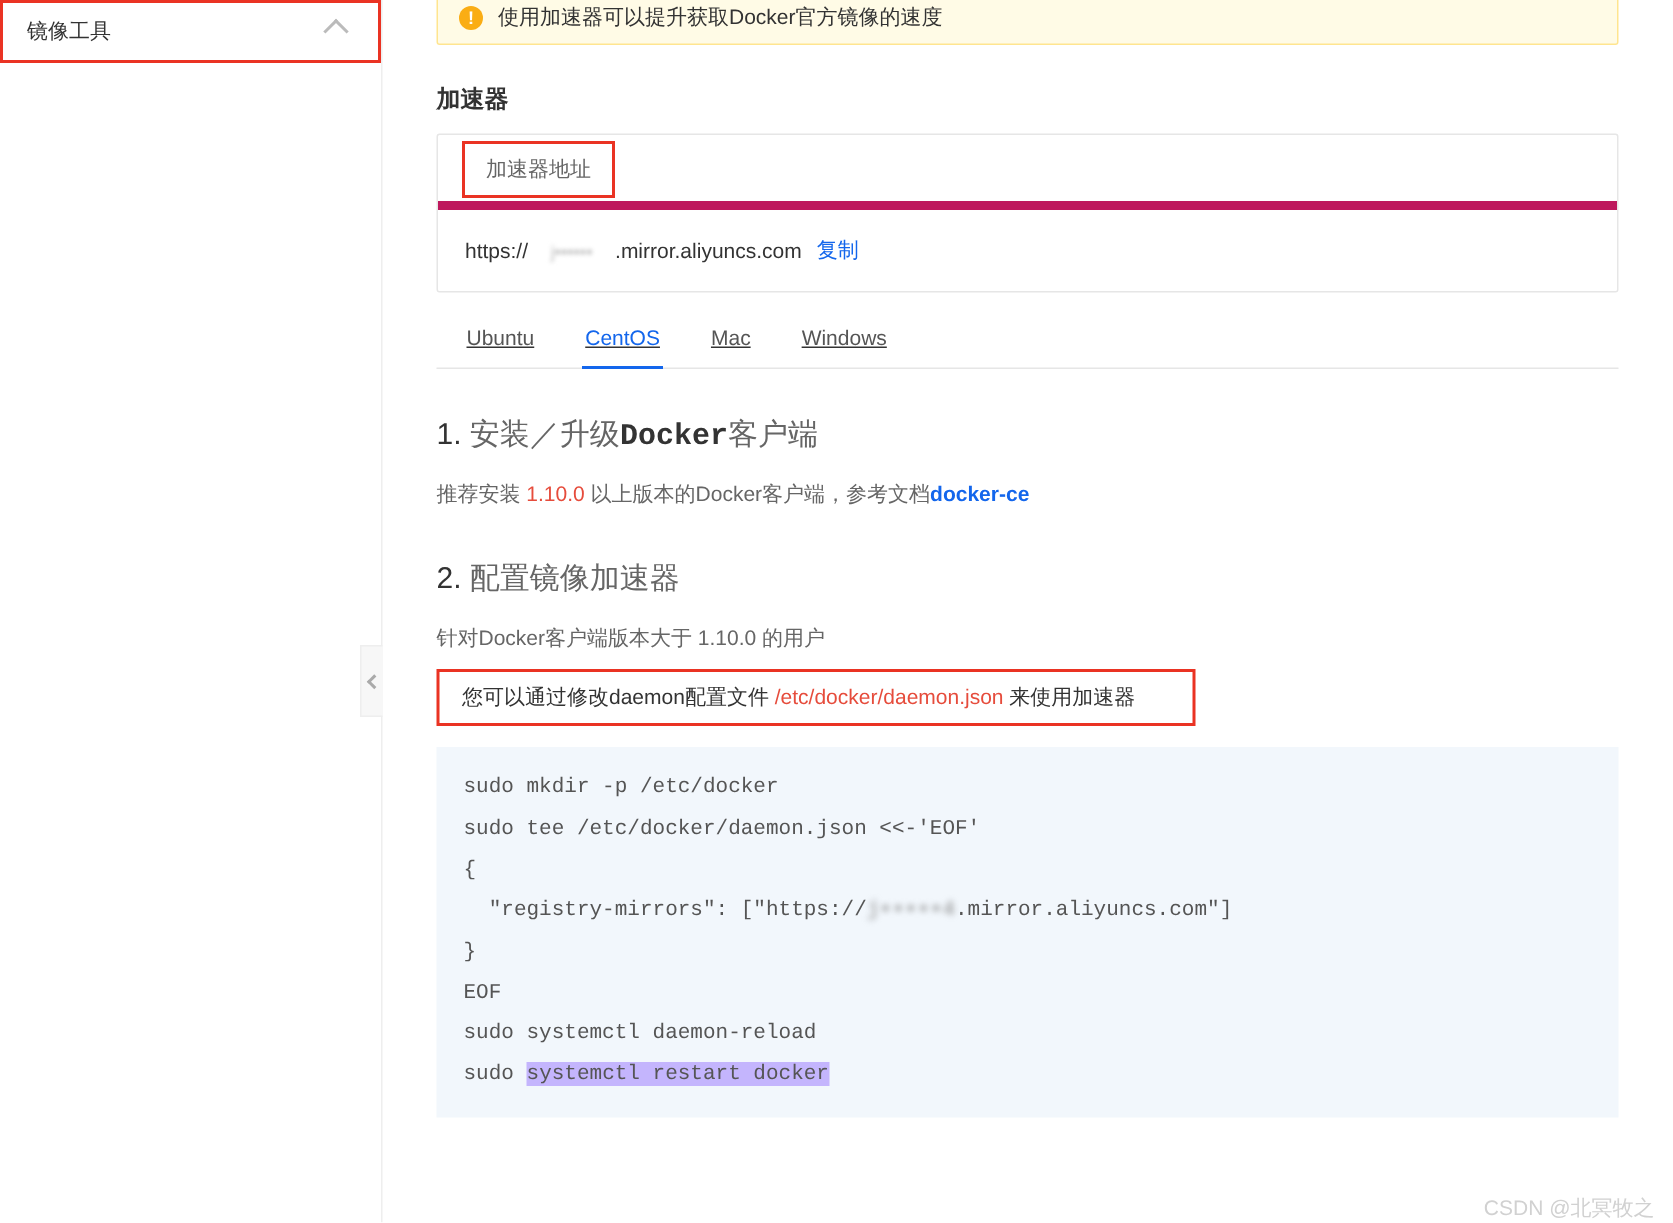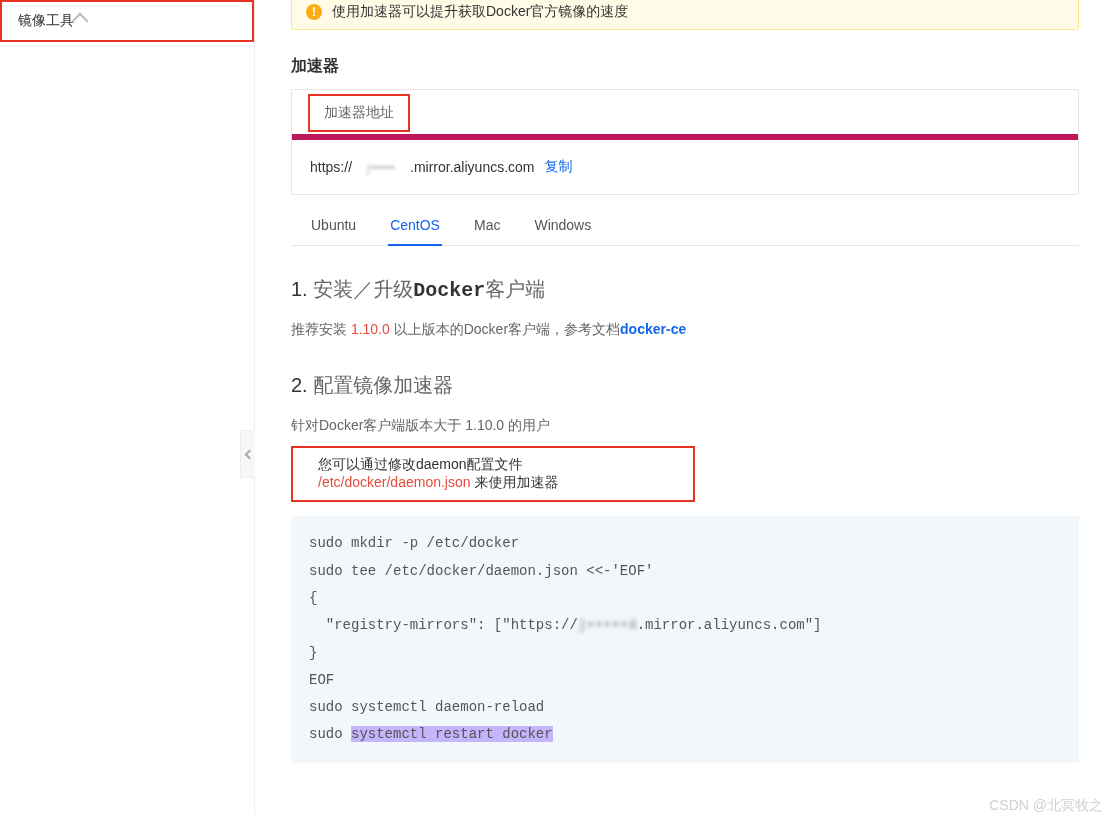--- a/index.html
+++ b/index.html
@@ -22,20 +22,21 @@
   .sidebar-group {
     border: 2px solid #ea3323;
     margin: 0;
   }
   .sidebar-header {
     padding: 10px 16px;
     font-size: 14px;
     color: #333;
     display: flex;
     align-items: center;
+    justify-content: space-between;
     cursor: pointer;
   }
   .sidebar-header .chev {
     width: 12px; height: 12px;
     border-left: 2px solid #bbb;
     border-top: 2px solid #bbb;
     transform: rotate(45deg);
     margin-right: 6px;
   }
   .sidebar-item {
@@ -140,20 +141,21 @@
     margin-left: 10px;
     cursor: pointer;
   }
   
   .tabs {
     border-bottom: 1px solid #e6e6e6;
     display: flex;
     gap: 30px;
     padding-left: 18px;
     margin-top: 12px;
+    text-decoration: underline;
   }
   .tab {
     padding: 10px 2px 12px 2px;
     color: #555;
     cursor: pointer;
     position: relative;
     font-size: 14px;
   }
   .tab.active {
     color: #1366ec;
@@ -177,24 +179,24 @@
   .para {
     color: #666;
     font-size: 14px;
     line-height: 1.8;
     margin: 6px 0;
   }
   .ver { color: #e64c3c; }
   .link { color: #1366ec; cursor: pointer; font-weight: bold; }
   .hl-box {
     border: 2px solid #ea3323;
-    padding: 8px 25px;
+    padding: 8px 15px;
     margin: 8px 0;
     display: block;
-    width: 404px;
+    width: 506px;
   }
   .cfg-path { color: #e64c3c; }
   .code-block {
     background: #f2f7fc;
     padding: 14px 18px;
     font-family: Consolas, "Courier New", monospace;
     font-size: 14px;
     color: #555;
     line-height: 1.95;
     white-space: pre;

